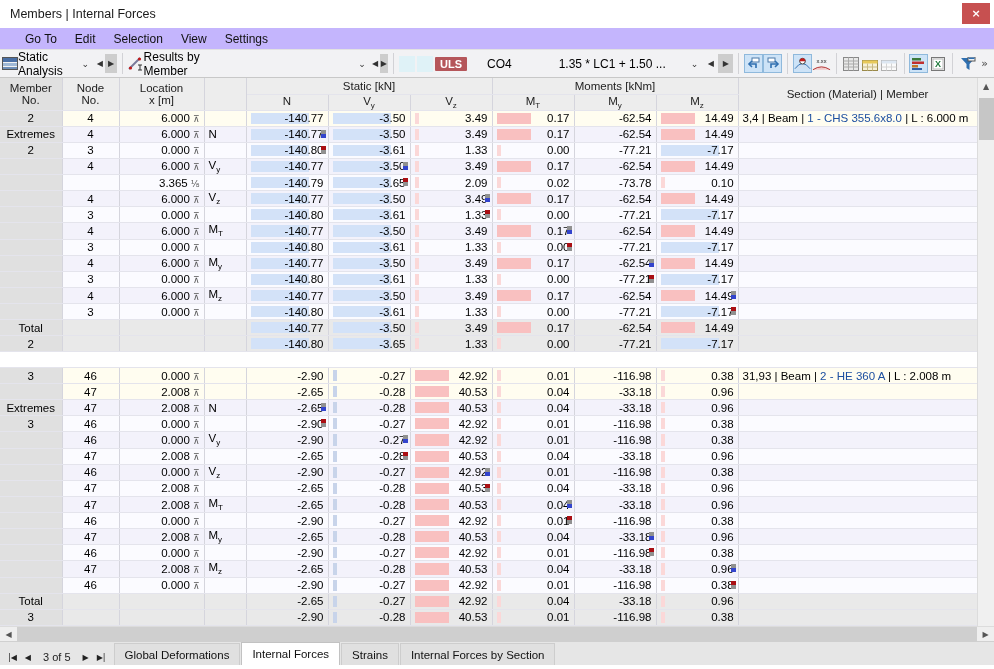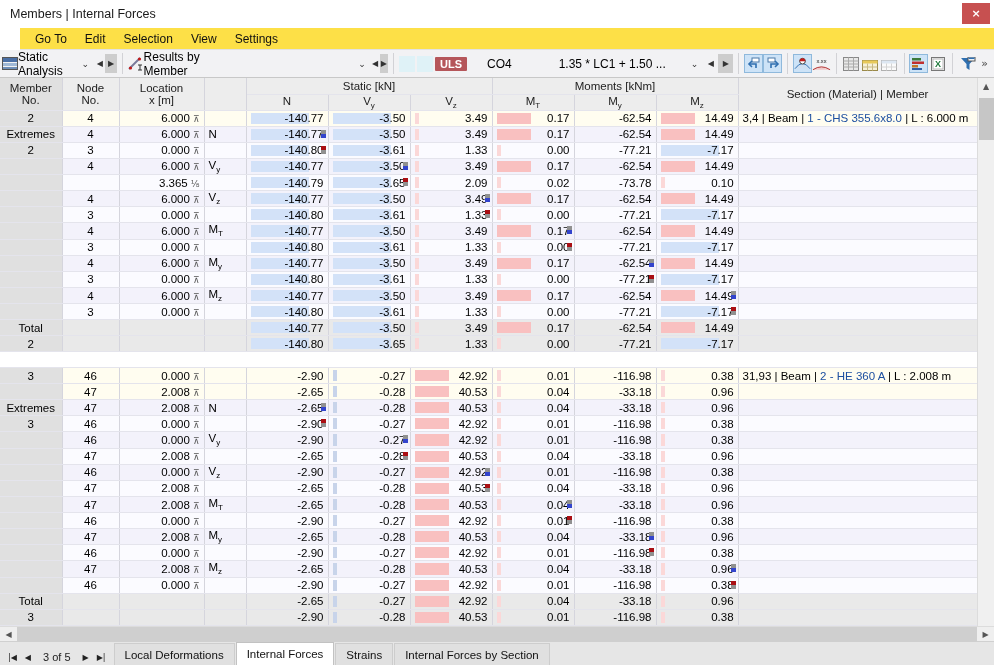--- a/index.html
+++ b/index.html
@@ -25,24 +25,23 @@
   .closebtn {
     position: absolute; right: 4px; top: 3px;
     width: 28px; height: 21px; background: #c75050; color: #fff;
     display:flex; align-items:center; justify-content:center;
     font-size: 11px; font-weight: bold; cursor: pointer;
     font-family: "DejaVu Sans", sans-serif;
   }
 
   
   .menubar {
-    height: 22px; min-height:22px; background:#fde047;
-    display: flex; align-items: center; padding-left: 6px;
+    height: 22px; min-height:22px; background:#c4b5fd;
+    display: flex; align-items: center; padding-left: 16px;
     border-bottom: 1px solid #e2e2e2;
-    margin-left: 20px;
   }
   .menubar .mi { padding: 2px 9px; font-size: 12px; cursor: default; color:#111; }
 
   
   .toolbar {
     height: 28px; min-height:28px; background: #f2f2f4;
     border-bottom: 1px solid #c8c8c8;
     display: flex; align-items: stretch; font-size: 12px;
   }
   .tb-group { display:flex; align-items:center; padding:0 2px; }
@@ -816,19 +815,19 @@
   </div>
 
   <div class="tabbar">
     <div class="pager">
       <span class="ar">|◀</span>
       <span class="ar">◀</span>
       <span class="pg">3 of 5</span>
       <span class="ar">▶</span>
       <span class="ar">▶|</span>
     </div>
-    <div class="tab">Local Deformations</div>
+    <div class="tab">Global Deformations</div>
     <div class="tab active">Internal Forces</div>
     <div class="tab">Strains</div>
     <div class="tab">Internal Forces by Section</div>
   </div>
   <div class="bottomline"></div>
 </div>
 
 </body></html>

